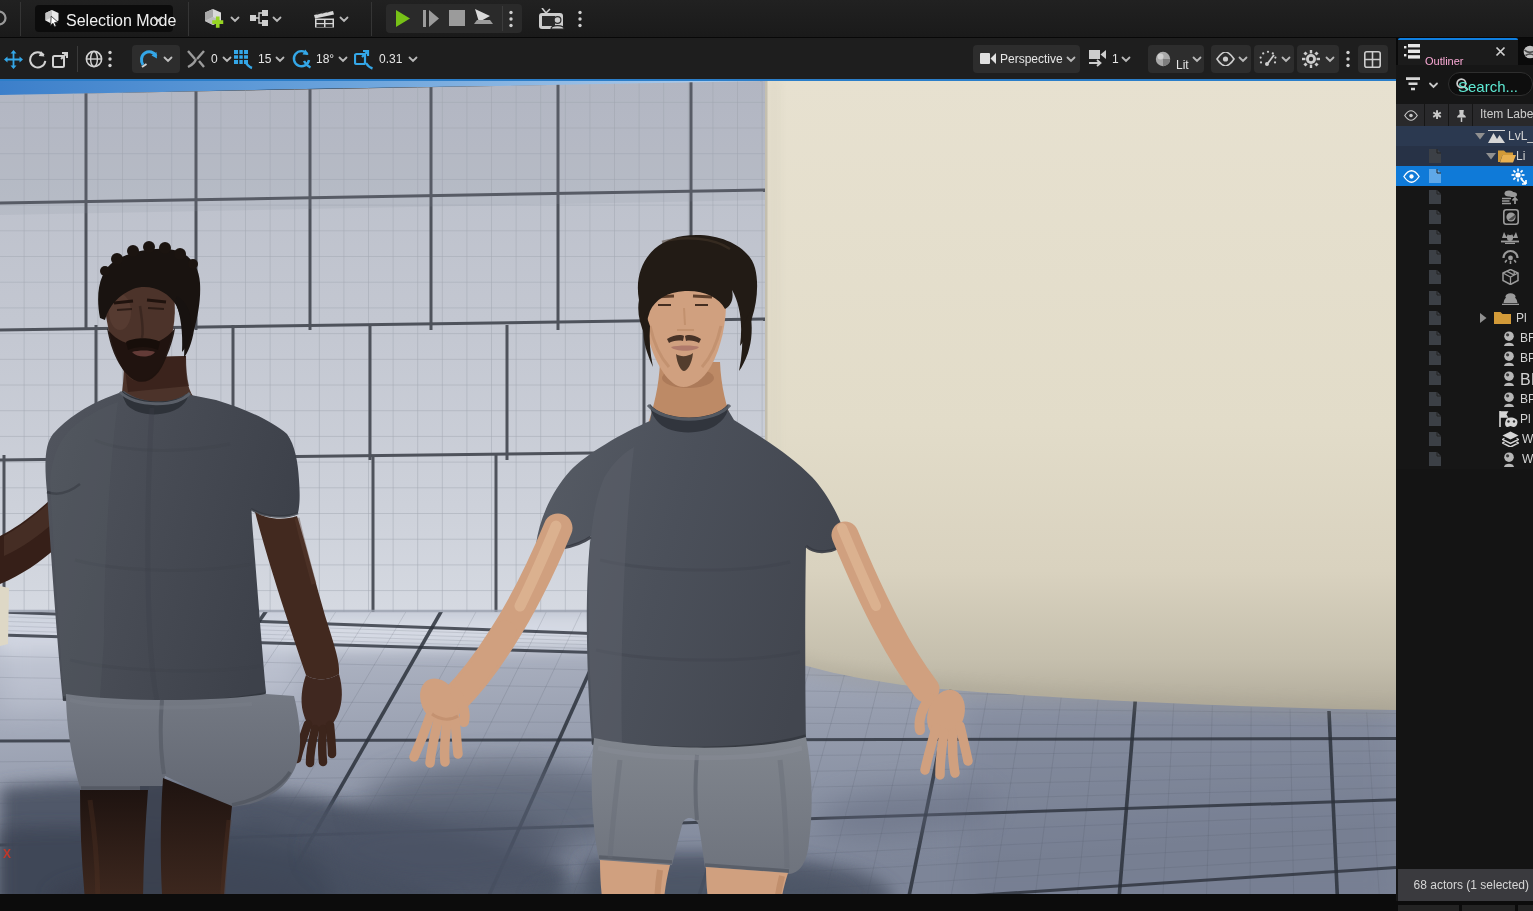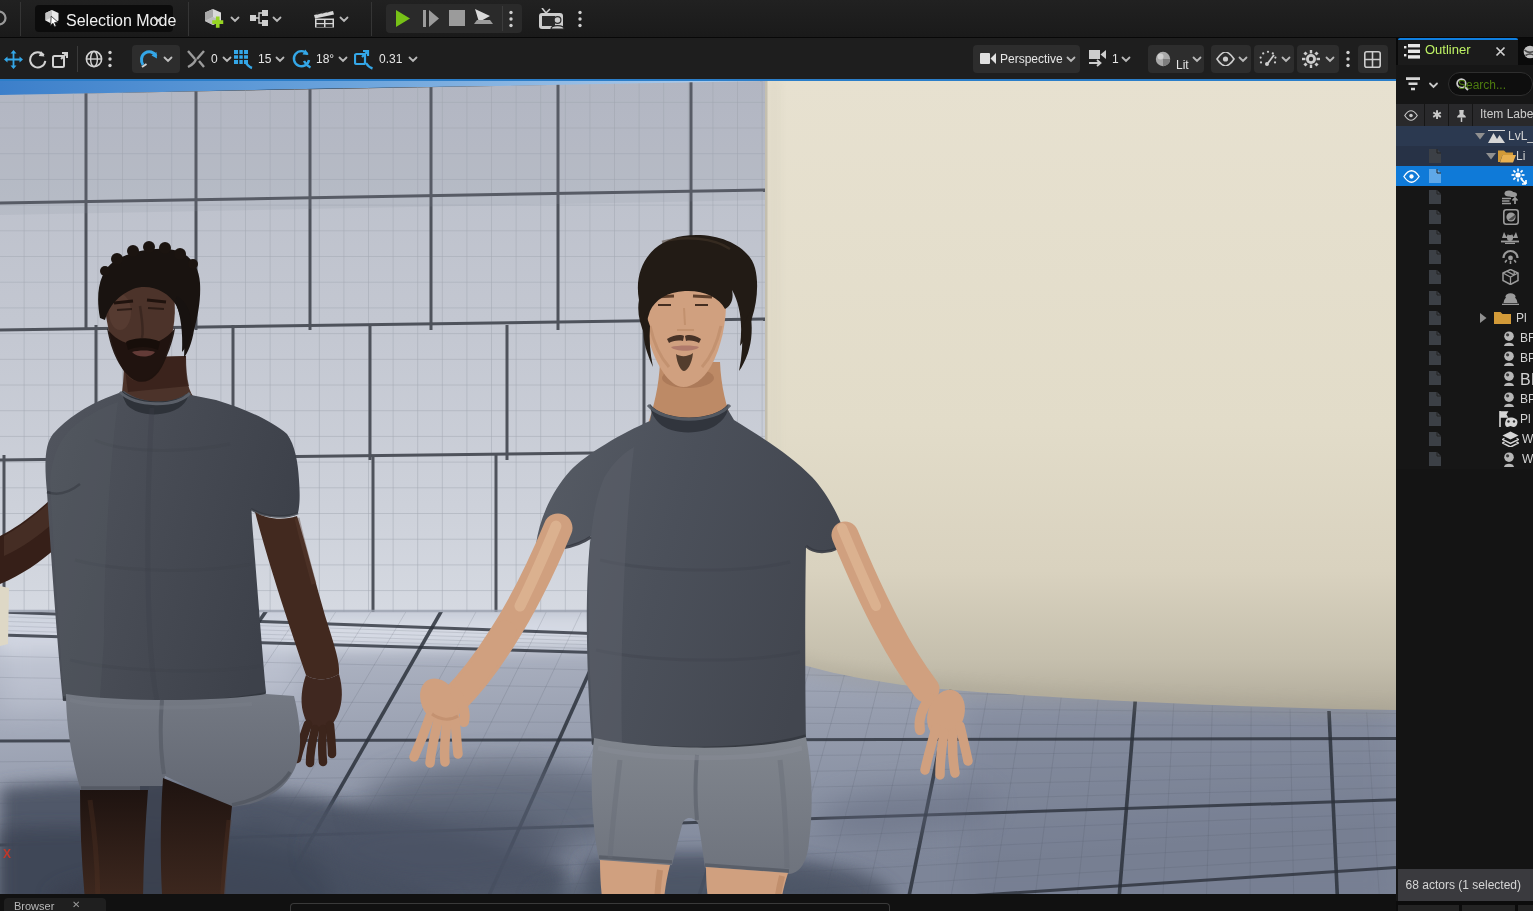--- a/index.html
+++ b/index.html
@@ -543,40 +543,40 @@
 <div class="abs" style="left:1396px;top:38px;width:137px;height:873px;background:#161616">
 <div class="abs" style="left:0;top:0;width:137px;height:27px;background:#0a0a0a"></div>
 <div class="abs" style="left:2px;top:0;width:120px;height:27px;background:#1b1b1b;border-top:2px solid #0f7fe0;border-radius:2px 2px 0 0"></div>
 <svg class="abs" style="left:8px;top:6px" width="16" height="15" viewBox="0 0 16 15">
 <rect x="4" y="0" width="12" height="3.4" fill="#e8e8e8"></rect>
         <rect x="4" y="5.6" width="12" height="3.4" fill="#e8e8e8"></rect>
         <rect x="4" y="11.2" width="12" height="3.4" fill="#e8e8e8"></rect>
 <rect x="0" y="2" width="2.4" height="2.4" fill="#e8e8e8"></rect>
         <rect x="0" y="10" width="2.4" height="2.4" fill="#e8e8e8"></rect>
 </svg>
-<div class="txt" style="left:29px;top:4px;font-size:13px;color:#bef264">Outliner</div>
+<div class="txt" style="left:29px;top:17px;font-size:11px;color:#f9a8d4">Outliner</div>
 <svg class="abs" style="left:99px;top:8px" width="11" height="11" viewBox="0 0 11 11">
         <path d="M1.5 1.5 L9.5 9.5 M9.5 1.5 L1.5 9.5" stroke="#d0d0d0" stroke-width="1.7"></path>
       </svg>
 <svg class="abs" style="left:127px;top:7px" width="14" height="14" viewBox="0 0 14 14">
 <circle cx="7" cy="7" r="6.3" fill="#c0c0c0"></circle>
         <path d="M1.5 5 C5 8 9 8 12.5 5 M2.5 10.5 C5.5 8.5 8.5 8.5 11.5 10.5" stroke="#4a4a4a" stroke-width="1.6" fill="none"></path>
 </svg>
 <svg class="abs" style="left:10px;top:39px" width="18" height="15" viewBox="0 0 18 15">
 <path d="M0 1.6 H14 M2.5 6.8 H11.5 M5 12 H9" stroke="#d6d6d6" stroke-width="2.6" fill="none"></path>
 </svg>
 <svg style="position:absolute;left:32px;top:44px" width="11" height="7" viewBox="0 0 10 7">
         <path d="M1.5 1.5 L5 5 L8.5 1.5" stroke="#c8c8c8" stroke-width="1.8" fill="none" stroke-linecap="round"></path>
       </svg>
 <div class="abs" style="left:52px;top:34px;width:85px;height:24px;background:#0e0e0e;border:1px solid #2e2e2e;border-radius:12px"></div>
 <svg class="abs" style="left:60px;top:40px" width="13" height="13" viewBox="0 0 13 13">
 <circle cx="5.4" cy="5.4" r="4.3" stroke="#cdcdcd" stroke-width="1.7" fill="none"></circle>
         <path d="M8.6 8.6 L12 12" stroke="#cdcdcd" stroke-width="1.9"></path>
 </svg>
-<div class="txt" style="left:62px;top:40px;color:#4d7c0f;font-size:12px">Search...</div>
+<div class="txt" style="left:62px;top:40px;color:#5eead4;font-size:15px">Search...</div>
 <div class="abs" style="left:0;top:66px;width:137px;height:22px;background:#29292b"></div>
 <div class="abs" style="left:28px;top:66px;width:1px;height:22px;background:#161616"></div>
 <div class="abs" style="left:52px;top:66px;width:1px;height:22px;background:#161616"></div>
 <div class="abs" style="left:76px;top:66px;width:1px;height:22px;background:#161616"></div>
 <svg class="abs" style="left:8px;top:72px" width="14" height="11" viewBox="0 0 19 14">
 <path d="M1 7 C4 2.4 7.8 0.6 9.5 0.6 C11.2 0.6 15 2.4 18 7 C15 11.6 11.2 13.4 9.5 13.4 C7.8 13.4 4 11.6 1 7 Z" fill="none" stroke="#c9c9c9" stroke-width="1.5"></path>
 <circle cx="9.5" cy="7" r="2.4" fill="#c9c9c9"></circle>
       </svg>
 <div class="txt" style="left:36px;top:70px;font-size:12px;color:#c9c9c9">✱</div>
 <svg class="abs" style="left:60px;top:71px" width="11" height="14" viewBox="0 0 12 15">
@@ -775,25 +775,19 @@
         <path d="M8 0 L8 4 L12 4" fill="none" stroke="#222" stroke-width="1"></path>
       </svg>
 <svg class="abs" style="left:105px;top:414px" width="16" height="15" viewBox="0 0 16 15">
 <circle cx="8" cy="5.2" r="4.8" fill="#b8b8b8"></circle>
         <circle cx="6.6" cy="3.8" r="1.6" fill="#3a3a3a"></circle>
 <path d="M3 15 C3 10.5 13 10.5 13 15 Z" fill="#b8b8b8"></path>
       </svg>
 <div class="txt" style="left:126px;top:414px;color:#d4d4d4;font-size:12px">W</div>
 <div class="abs" style="left:0;top:431px;width:137px;height:400px;background:#141414"></div>
 <div class="abs" style="left:2px;top:831px;width:135px;height:32px;background:#3a3a3e;display:flex;align-items:center;justify-content:flex-end">
-        <span style="color:#d6d6d6;font-size:12px;padding-right:12px;white-space:nowrap">68 actors (1 selected)</span>
+        <span style="color:#d6d6d6;font-size:12px;padding-right:4px;white-space:nowrap">68 actors (1 selected)</span>
       </div>
 <div class="abs" style="left:0;top:863px;width:137px;height:10px;background:#0c0c0c"></div>
 <div class="abs" style="left:2px;top:867px;width:61px;height:6px;background:#232323"></div>
 <div class="abs" style="left:66px;top:867px;width:53px;height:6px;background:#232323"></div>
 <div class="abs" style="left:122px;top:867px;width:15px;height:6px;background:#232323"></div>
 </div>
-<div class="abs" style="left:0;top:894px;width:1396px;height:17px;background:#111111">
-<div class="abs" style="left:4px;top:4px;width:102px;height:13px;background:#1f1f1f;border-radius:4px 4px 0 0"></div>
-<div class="txt" style="left:14px;top:6px;color:#b9b9b9;font-size:11px">Browser</div>
-<div class="txt" style="left:72px;top:5px;color:#9a9a9a;font-size:10px">✕</div>
-<div class="abs" style="left:290px;top:9px;width:600px;height:8px;border:1px solid #3a3a3a;border-bottom:none;border-radius:4px 4px 0 0"></div>
-</div>
 </div>
 </body></html>

